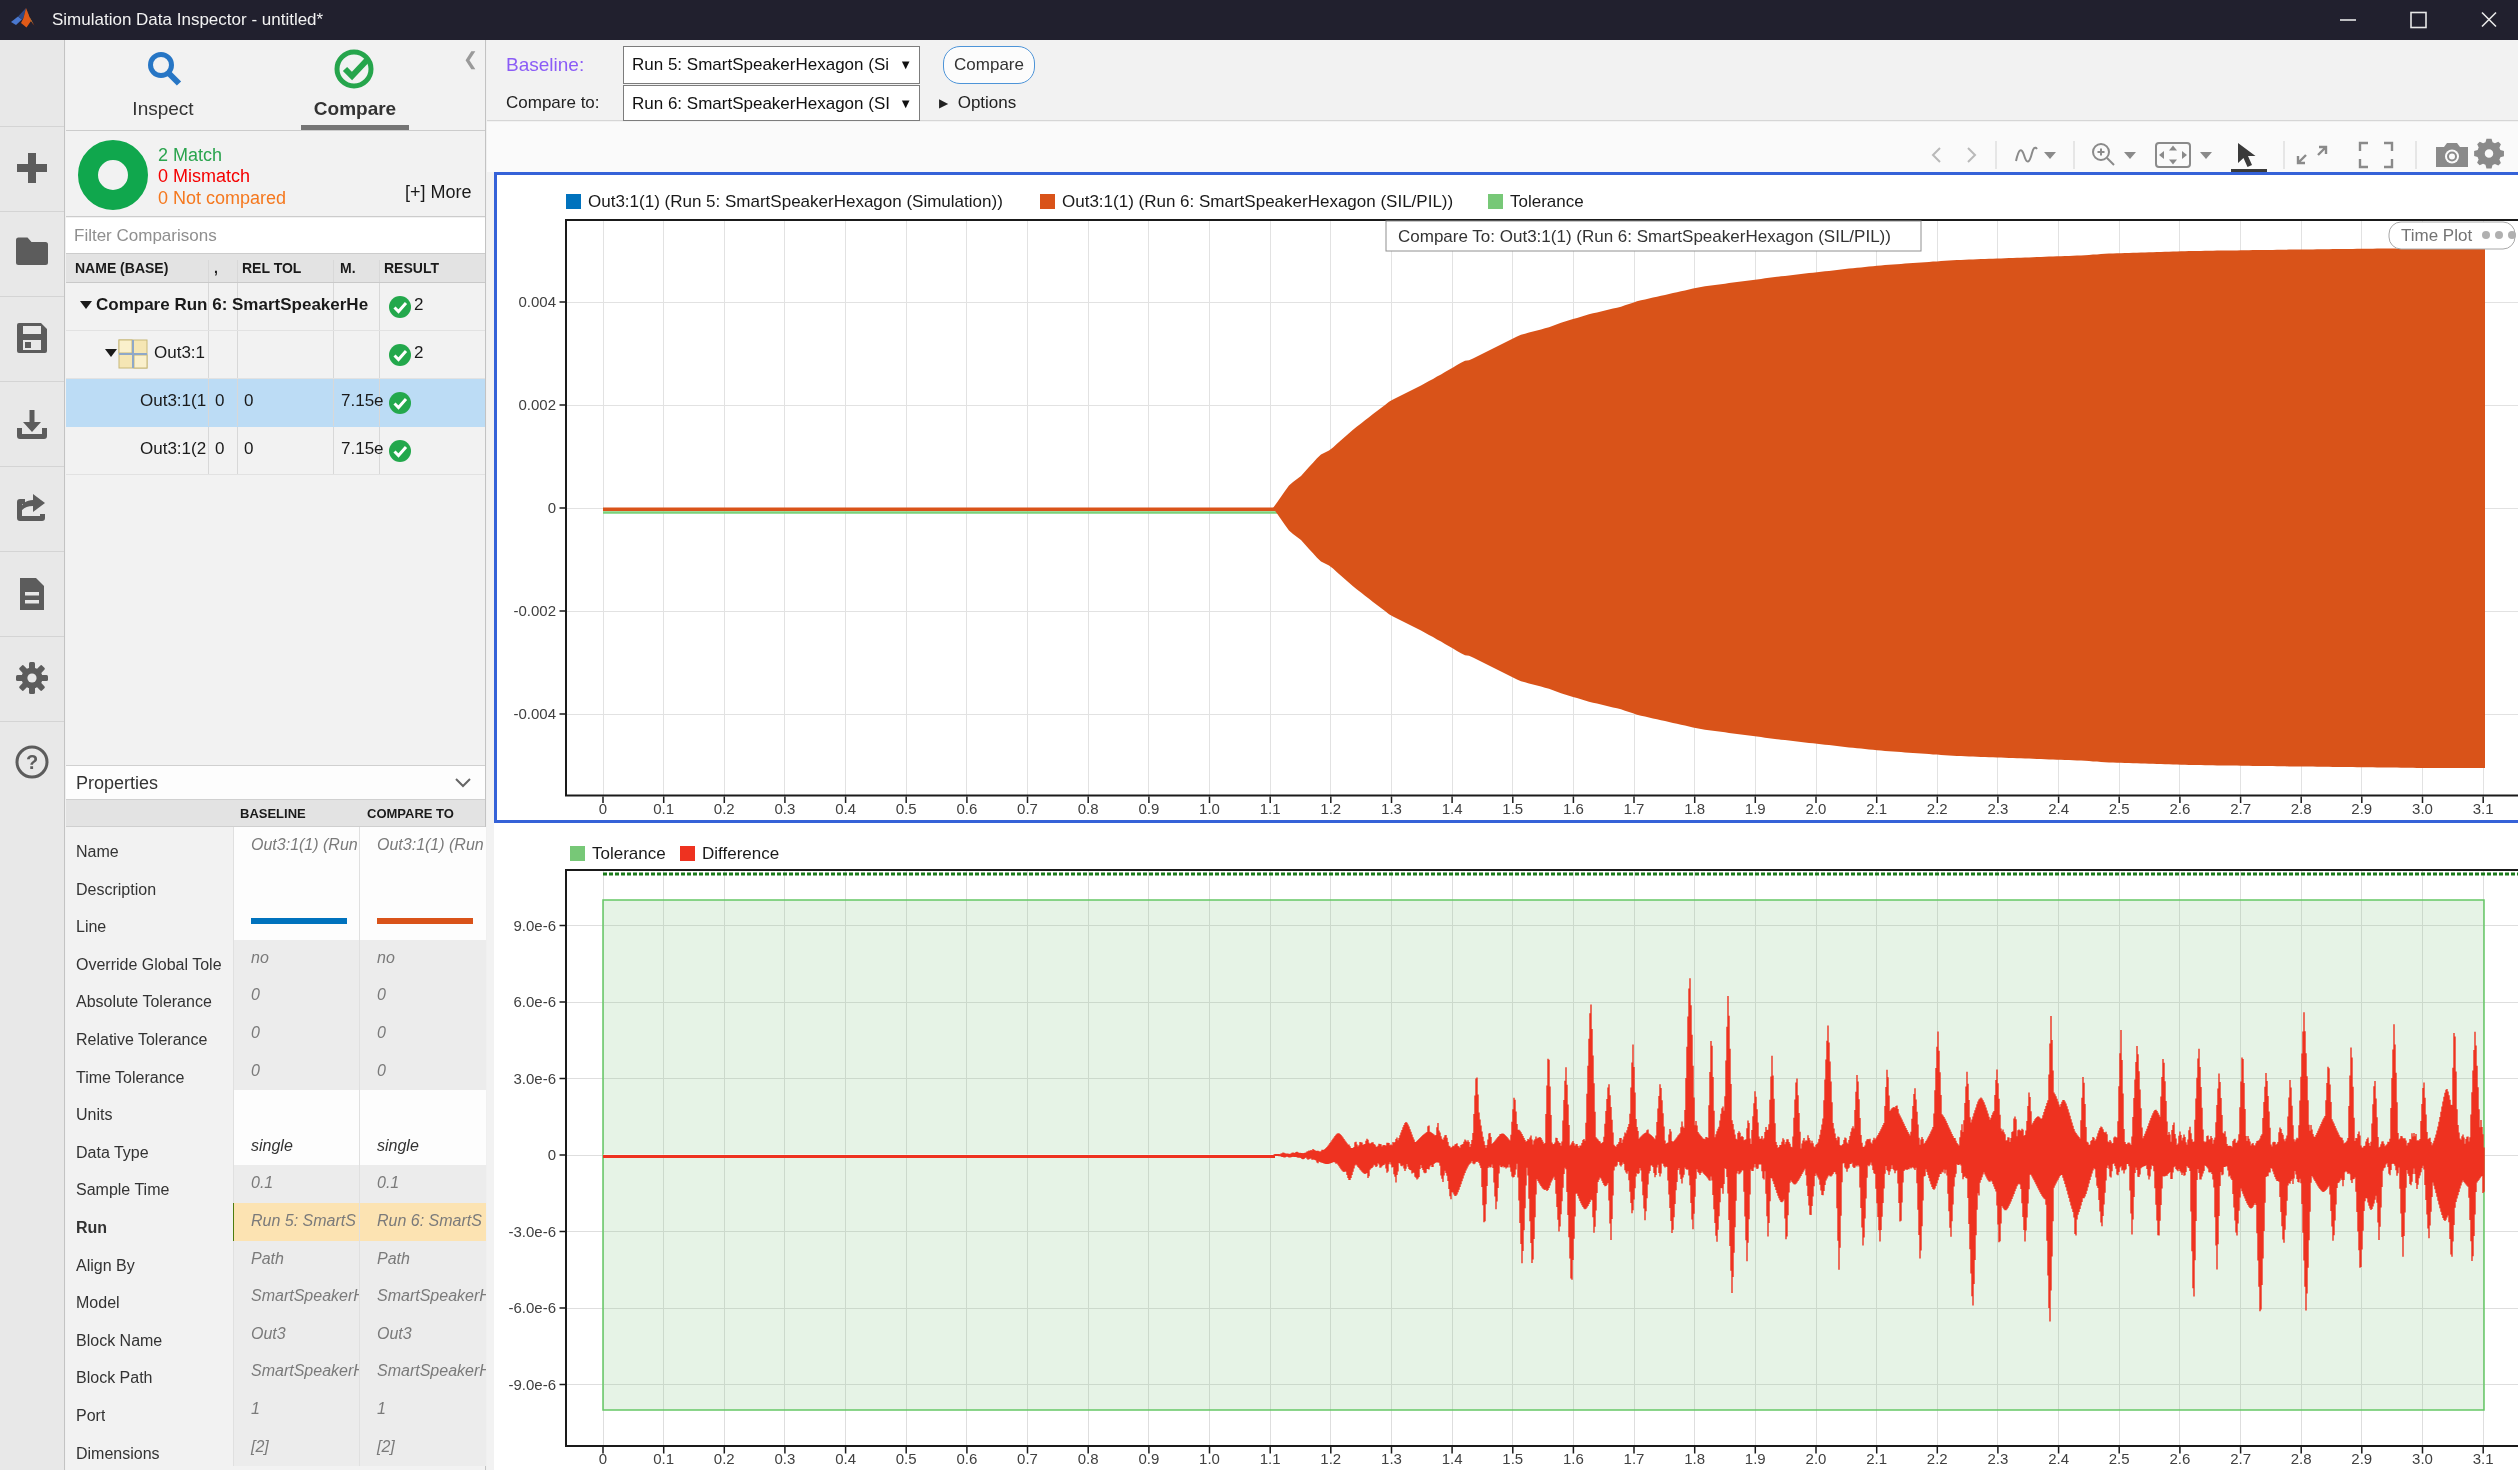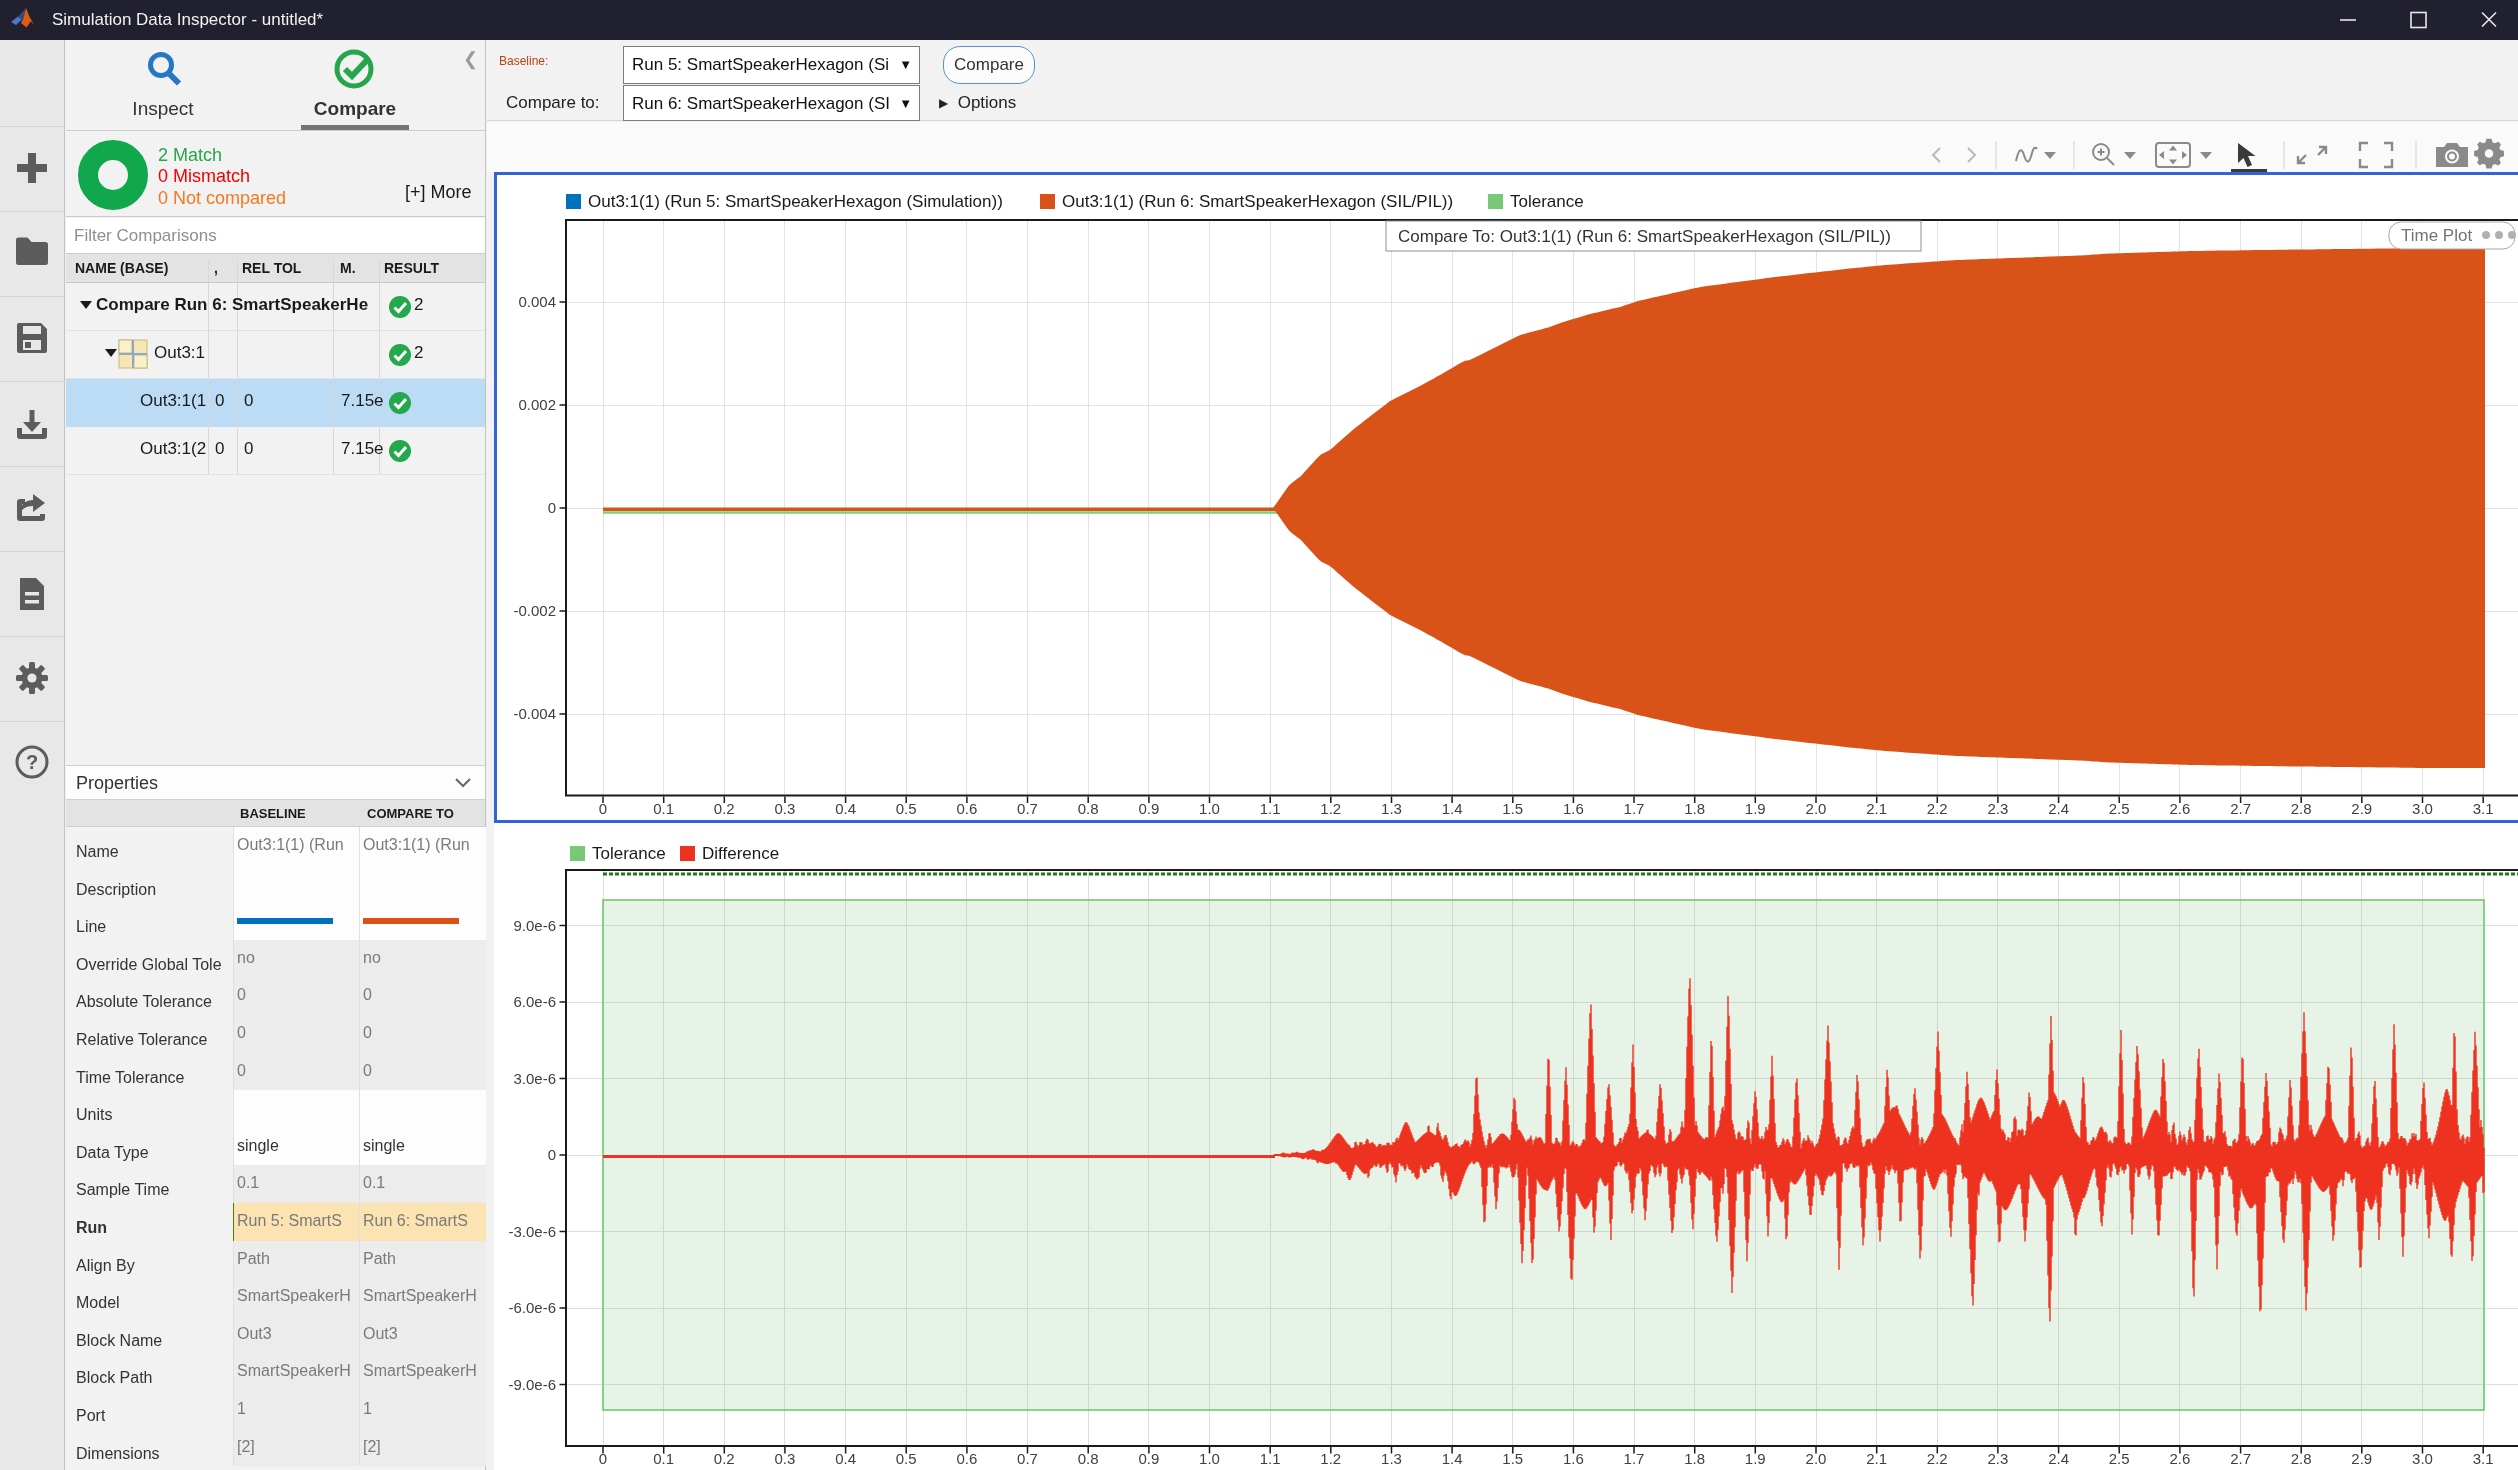--- a/index.html
+++ b/index.html
@@ -21,21 +21,21 @@
   .thead { position:relative; height:29px; background:#e3e3e3; border-bottom:1px solid #c9c9c9; }
   .thead div { position:absolute; top:6px; font-size:14px; font-weight:bold; color:#1a1a1a; }
   .trow { position:relative; height:48px; border-bottom:1px solid #e2e2e2; font-size:17px; color:#1a1a1a; }
   .tcol-sep { position:absolute; top:0; bottom:0; width:1px; background:#d8d8d8; }
   #props { position:absolute; left:0; top:725px; width:419px; height:705px; }
   #propshead { position:relative; height:35px; background:#fdfdfd; border-top:1px solid #d0d0d0; border-bottom:1px solid #d0d0d0; }
   #propshead span { position:absolute; left:10px; top:7px; font-size:18px; color:#333; }
   .prow { position:relative; height:37.6px; font-size:16px; }
   .prow .lab { position:absolute; left:10px; top:9px; color:#333; white-space:nowrap; overflow:hidden; max-width:160px;margin-top:7px; }
   .pcell { position:absolute; top:0; height:100%; overflow:hidden; }
-  .pcell div { position:absolute; left:3px; top:9px; color:#7a7a7a; white-space:nowrap; }
+  .pcell div { position:absolute; left:17px; top:9px; color:#7a7a7a; white-space:nowrap;font-style:italic; }
   #main { position:absolute; left:487px; top:40px; width:2031px; height:1430px; background:#f2f2f2; }
   #topbar { position:absolute; left:0; top:0; width:2031px; height:81px; background:#f2f2f2; border-bottom:1px solid #d6d6d6; }
   .dd { position:absolute; width:297px; height:38px; background:#fff; border:1px solid #7c7c7c; font-size:17px; color:#111; }
   .dd .ddt { position:absolute; left:8px; top:8px; white-space:nowrap; overflow:hidden; width:258px; }
   .dd .arr { position:absolute; right:7px; top:10px; font-size:13px; color:#111; }
   #cmpbtn { position:absolute; left:456px; top:6px; width:92px; height:38px; background:#fcfcfc; border:1.5px solid #4d94d8; border-radius:17px; font-size:17px; color:#333; text-align:center; line-height:35px; }
   #toolstrip { position:absolute; left:0; top:82px; width:2031px; height:50px; background:#fafafa; }
   #chart1panel { position:absolute; left:7px; top:132px; width:2024px; height:651px; background:#fff; border:3px solid #3562d8; border-right:none; }
   #chart2panel { position:absolute; left:7px; top:783px; width:2024px; height:647px; background:#fff; }
   svg text { font-family:"Liberation Sans", sans-serif; }
@@ -375,21 +375,21 @@
 <div class="pcell" style="left:294px;width:126px;background:#ececec">
             <div>[2]</div>
           </div>
         </div>
       </div>
   </div>
 </div>
 
 <div id="main">
   <div id="topbar">
-    <div class="abs" style="left:12px;top:14px;font-size:12px;color:#c2410c">Baseline:</div>
+    <div class="abs" style="left:19px;top:14px;font-size:19px;color:#8b5cf6">Baseline:</div>
     <div class="dd" style="left:136px;top:6px">
         <span class="ddt">Run 5: SmartSpeakerHexagon (Si</span>
         <span class="arr">▼</span>
       </div>
     <div id="cmpbtn">Compare</div>
     <div class="abs" style="left:19px;top:53px;font-size:17px;color:#222">Compare to:</div>
     <div class="dd" style="left:136px;top:45px;height:36px">
         <span class="ddt">Run 6: SmartSpeakerHexagon (SI</span>
         <span class="arr">▼</span>
       </div>

